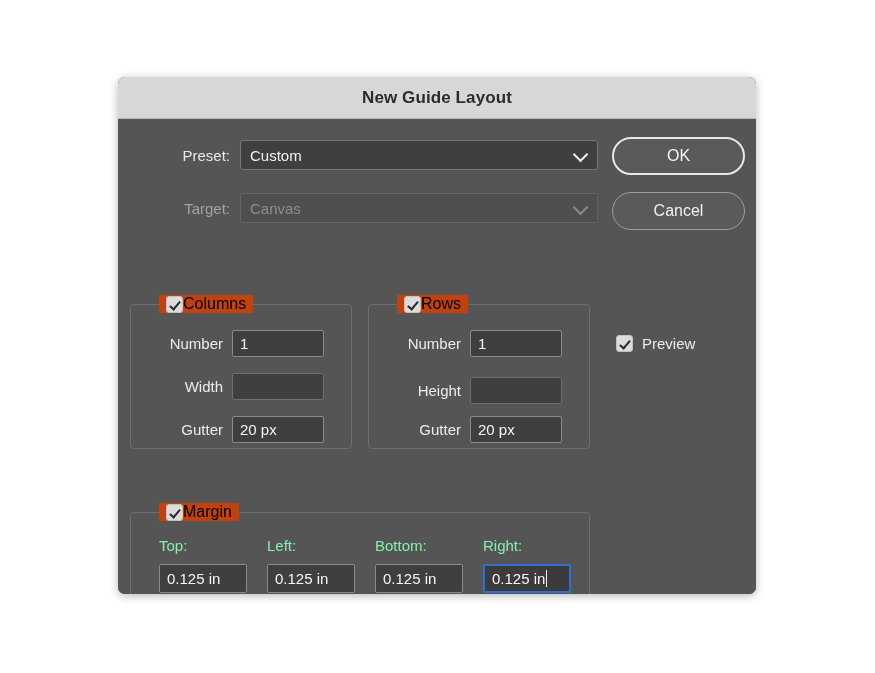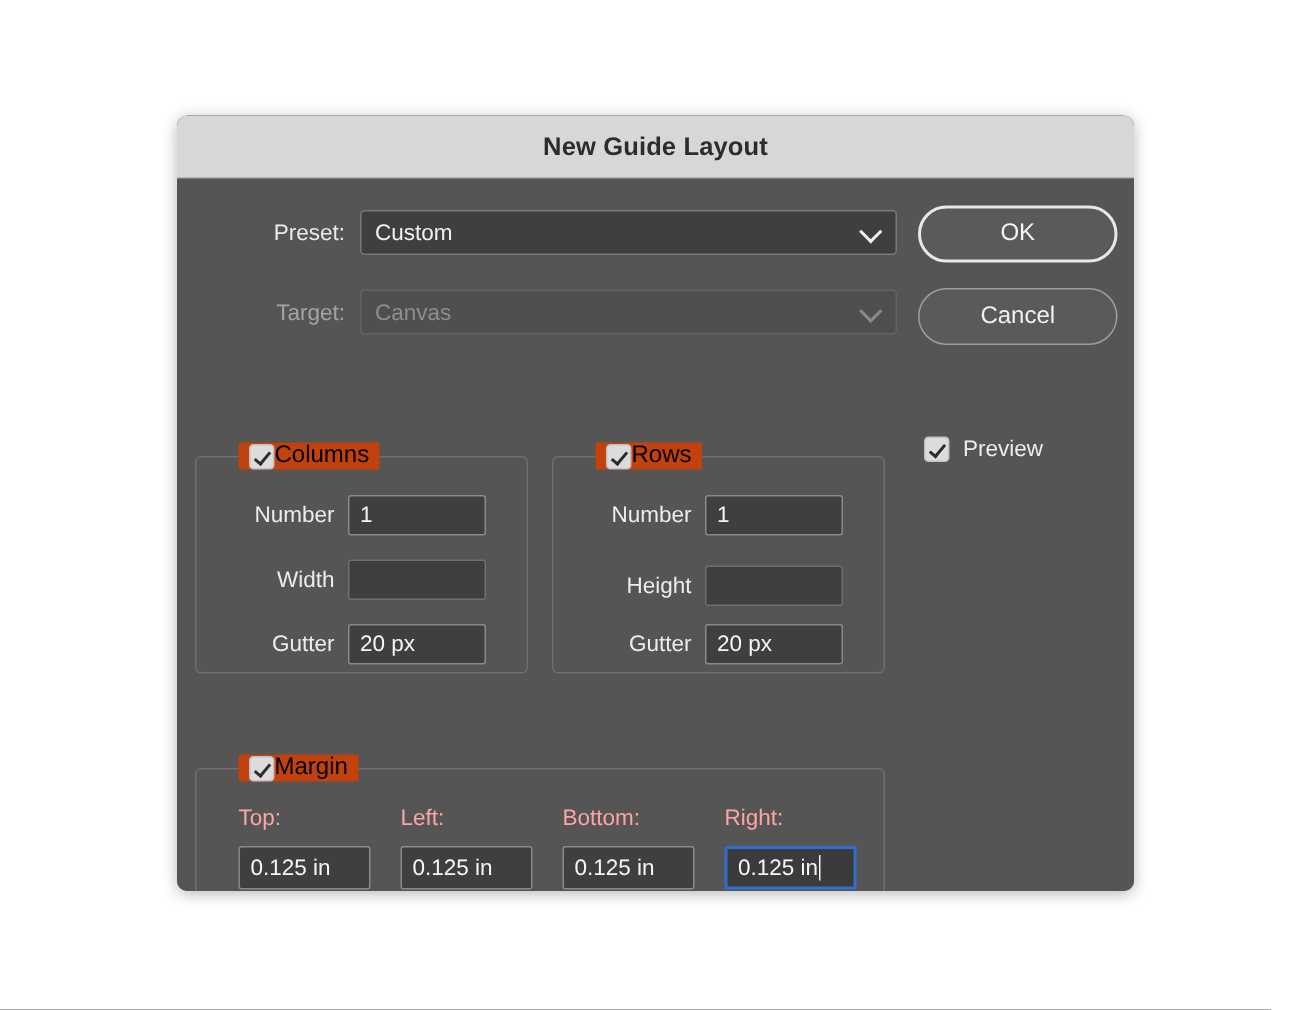--- a/index.html
+++ b/index.html
@@ -122,20 +122,21 @@
   }
   .pbtn.secondary {
     border: 1px solid #9e9e9e;
     color: #f0f0f0;
   }
 
   
   .cbox {
     display: inline-flex;
     align-items: flex-end;
+    margin-top: 44px;
   }
   .box {
     width: 17px;
     height: 17px;
     border-radius: 3px;
     box-sizing: border-box;
     position: relative;
     flex: none;
   }
   .box.on {
@@ -205,21 +206,21 @@
     padding-left: 7px;
     font-size: 15px;
     color: #f4f4f4;
   }
   .input.empty { border-color: #6f6f6f; }
 
   
   .m-label {
     position: absolute;
     font-size: 15px;
-    color: #fca5a5;
+    color: #86efac;
   }
   .m-input {
     position: absolute;
     width: 88px;
     height: 29px;
     background: #3f3f3f;
     border: 1px solid #8a8a8a;
     border-radius: 2px;
     box-sizing: border-box;
     display: flex;

